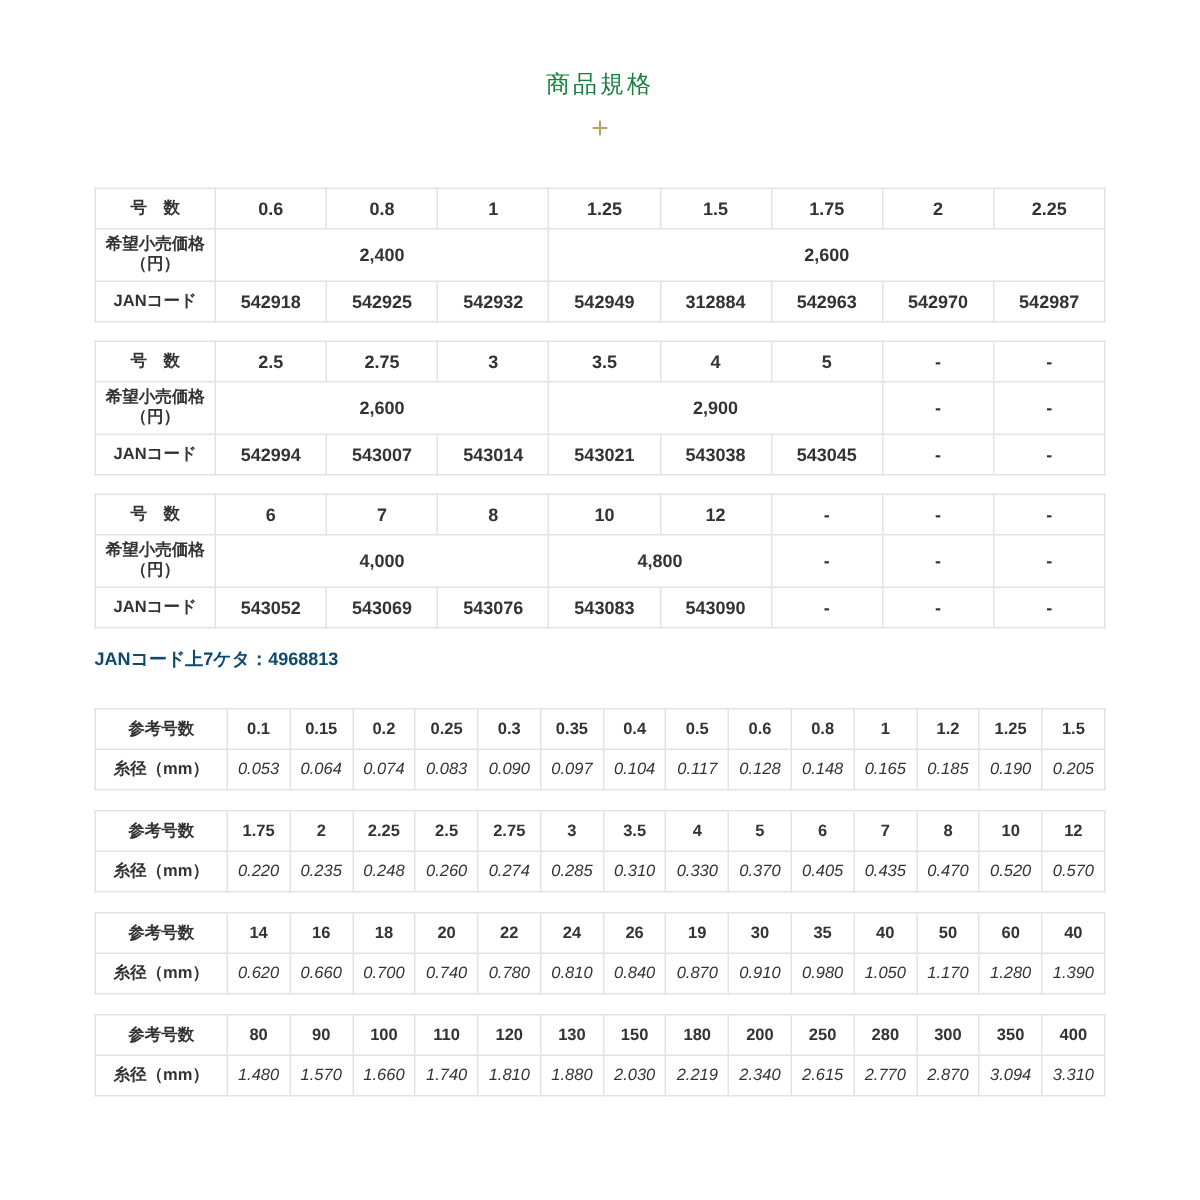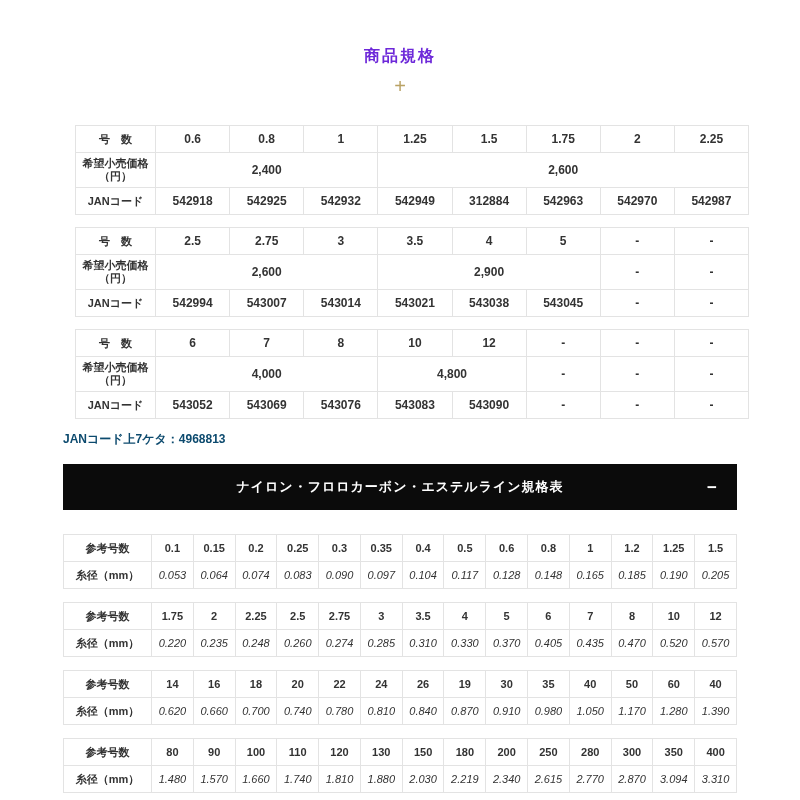--- a/index.html
+++ b/index.html
@@ -1,25 +1,25 @@
 <!DOCTYPE html>
 <html><head>
 <meta charset="utf-8">
 <style>
   * { margin:0; padding:0; box-sizing:border-box; }
   html,body { width:800px; height:800px; background:#ffffff; overflow:hidden;
     font-family:"Liberation Sans","DejaVu Sans",sans-serif; color:#333333; }
   .page { width:674px; margin:0 auto; padding-top:46px; }
 
-  .page-title { text-align:center; font-size:16px; font-weight:bold; letter-spacing:2px; color:#6d28d9; }
+  .page-title { text-align:center; font-size:16px; font-weight:normal; letter-spacing:2px; color:#15803d; }
   .plus-divider { text-align:center; color:#b9a264; font-size:20px; font-weight:400; margin-top:8px; line-height:22px; }
 
   #product-tables { margin-top:28px; }
   table { border-collapse:collapse; width:100%; table-layout:fixed; background:#fff; }
-  .ptable { margin-bottom:12px;margin-left:12px; }
+  .ptable { margin-bottom:12px; }
   .ptable th, .ptable td { border:1px solid #e3e3e3; text-align:center; vertical-align:middle;
     font-size:12px; font-weight:bold; color:#333; padding:6px 2px; line-height:14px; }
   .ptable th { width:80px; font-size:11px; line-height:13px; padding:4px 3px; }
 
   .jan-note { font-size:12px; font-weight:bold; color:#0c4a6e; margin-top:8px; }
 
   .banner { background:#0b0b0b; color:#fff; height:46px; margin-top:16px;
     display:flex; align-items:center; justify-content:center; position:relative; cursor:pointer; }
   .banner-title { font-size:13px; font-weight:bold; letter-spacing:1px; }
   .banner-minus { position:absolute; right:20px; top:50%; transform:translateY(-50%);
@@ -136,24 +136,20 @@
             <td>-</td>
             <td>-</td>
             <td>-</td>
           </tr>
         </tbody>
       </table>
     </div>
 
   <p class="jan-note">JANコード上7ケタ：4968813</p>
 
-  <div class="banner">
-    <span class="banner-title">ナイロン・フロロカーボン・エステルライン規格表</span>
-    <span class="banner-minus">−</span>
-  </div>
 
   <div id="spec-tables">
       <table class="stable">
         <tbody>
           <tr>
             <th>参考号数</th>
             <td class="sz">0.1</td>
             <td class="sz">0.15</td>
             <td class="sz">0.2</td>
             <td class="sz">0.25</td>

